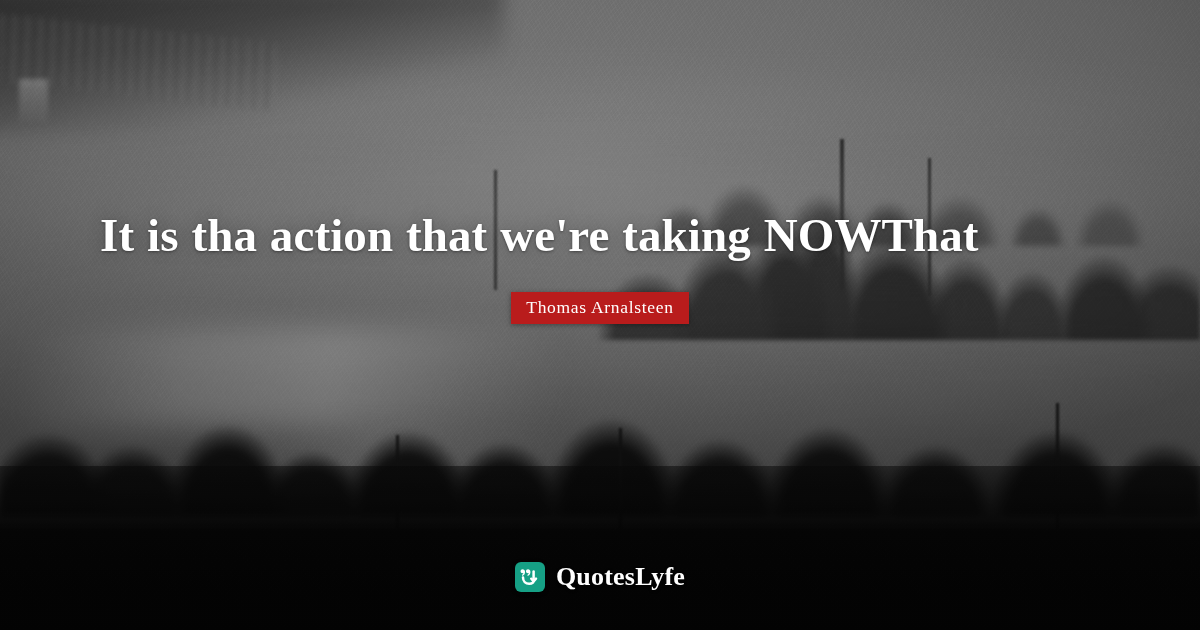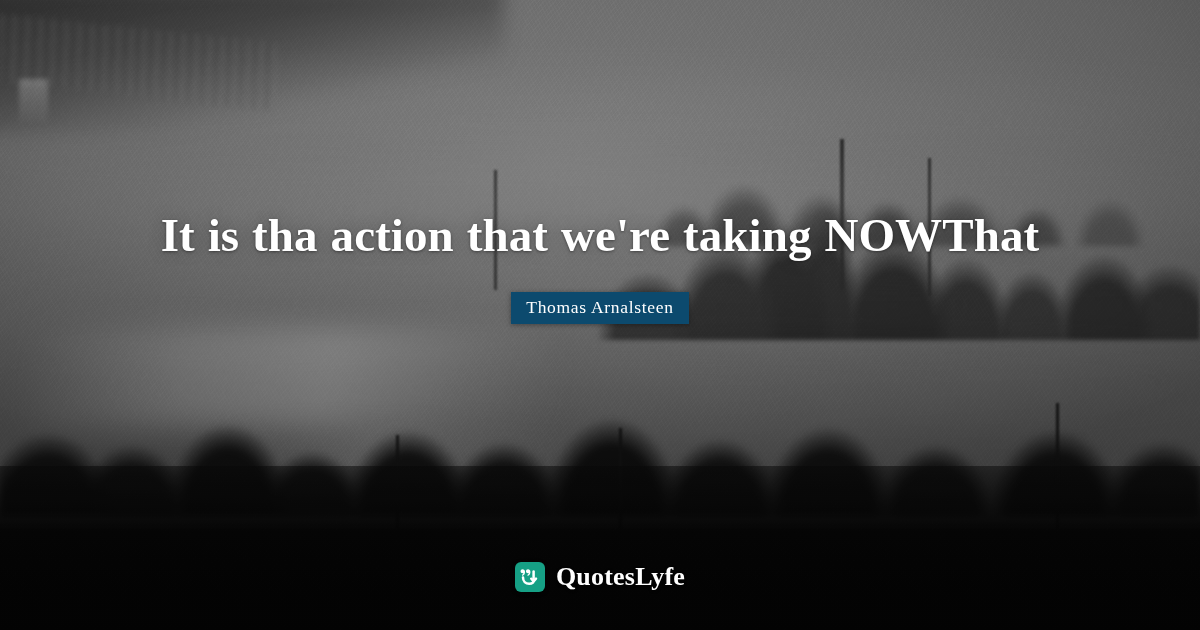--- a/index.html
+++ b/index.html
@@ -174,42 +174,42 @@
   
   .content {
     position:absolute; inset:0;
     display:flex; flex-direction:column;
     align-items:center; justify-content:flex-start;
   }
 
   .quote-block {
     width:1000px;
     margin-top:196px;
-    text-align:center;
+    text-align:left;
   }
 
   .quote-text {
     font-family:"Liberation Serif", serif;
     font-weight:700;
     font-size:47px;
     line-height:78px;
     color:#ffffff;
     letter-spacing:.1px;
     word-spacing:1px;
     text-shadow:0 1px 3px rgba(0,0,0,.42), 0 0 18px rgba(0,0,0,.22);
   }
 
   .author-wrap {
     width:100%;
     display:flex; justify-content:center;
     margin-top:18px;
   }
   .author-badge {
     display:inline-block;
-    background:#0c4a6e;
+    background:#b91c1c;
     color:#ffffff;
     font-family:"Liberation Serif", serif;
     font-size:17.5px;
     font-weight:400;
     letter-spacing:.7px;
     padding:5px 15px 6px;
     white-space:nowrap;
     box-shadow:0 1px 5px rgba(0,0,0,.38);
   }
 

